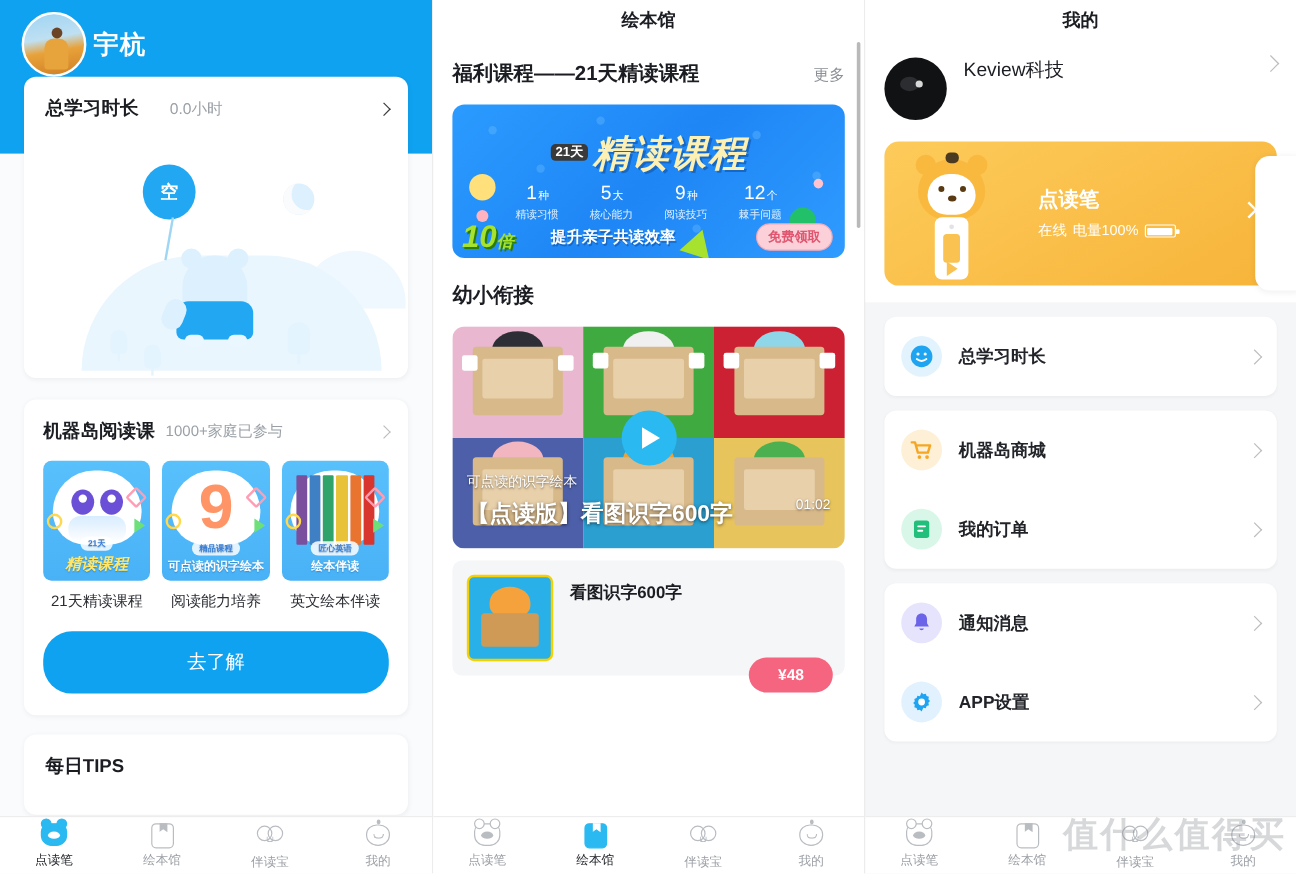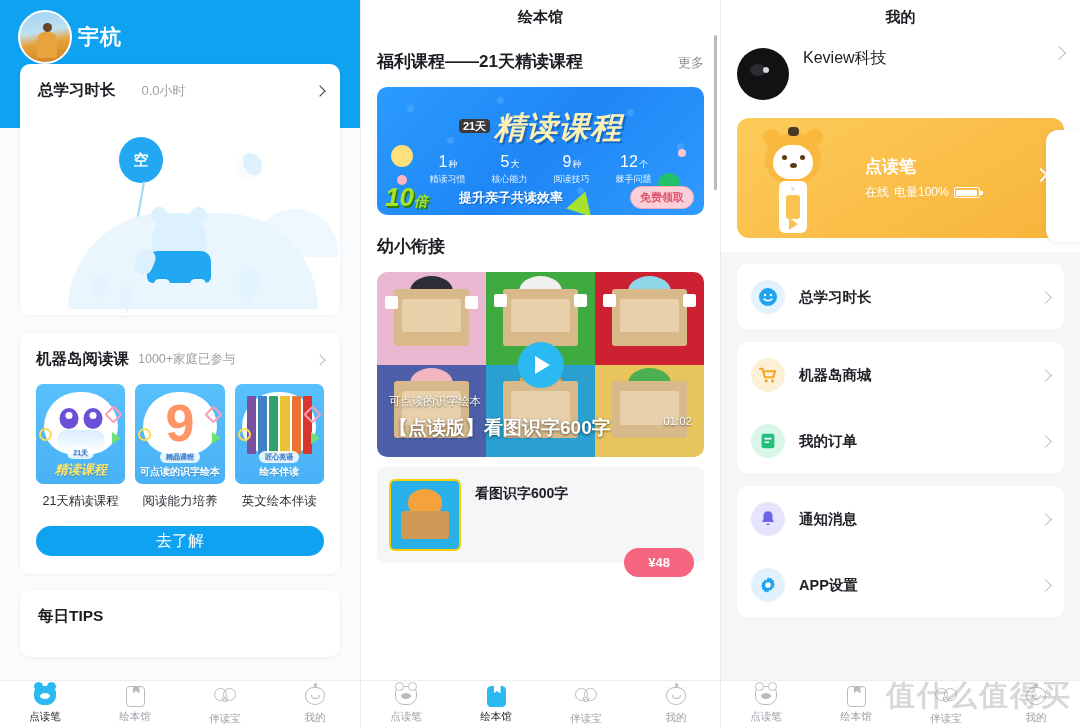--- a/index.html
+++ b/index.html
@@ -103,21 +103,21 @@
   .eyes { position:absolute; left:50%; top:24px; transform:translateX(-50%); display:flex; gap:5px;}
   .eyes i { width:19px; height:21px; border-radius:50%; background:#6b4fd6;}
   .eyes i b { display:block; width:7px;height:7px;border-radius:50%;background:#fff;margin:4px auto 0;}
   .face { position:absolute; left:50%; top:46px; transform:translateX(-50%); width:48px;height:22px;
      background:linear-gradient(180deg,#d8ecff,#fff); border-radius:10px;}
   .nine { position:absolute; left:50%; top:10px; transform:translateX(-50%);
      font-size:52px; font-weight:bold; color:#ff9466; line-height:58px;}
   .books { position:absolute; left:12px; top:12px; right:12px; height:58px; display:flex; gap:2px;}
   .books i { flex:1; border-radius:1px; }
   .thumb-label { text-align:center; font-size:12.5px; color:#2b2d33; margin-top:9px;}
-  .learn-btn { margin-top: 16px; height: 30px; border-radius: 24px; background:#0FA2F0;
+  .learn-btn { margin-top: 16px; height: 52px; border-radius: 24px; background:#0FA2F0;
     color:#fff; font-size:16px; display:flex; align-items:center; justify-content:center; cursor:pointer;}
 
   .tips-card { margin: 16px 20px 0; border-radius: 10px; padding: 16px 18px 30px;}
   .tips-title { font-size: 15.5px; font-weight:bold; color:#1b1d22;}
 
   
   .p2 { background: #fff; }
   .sec-row { display:flex; align-items:baseline; padding: 16px 16px 0 16px;}
   .sec-title { font-size: 17px; font-weight: bold; color:#1b1d22; }
   .sec-more { margin-left:auto; font-size: 13px; color:#8b9096;}

